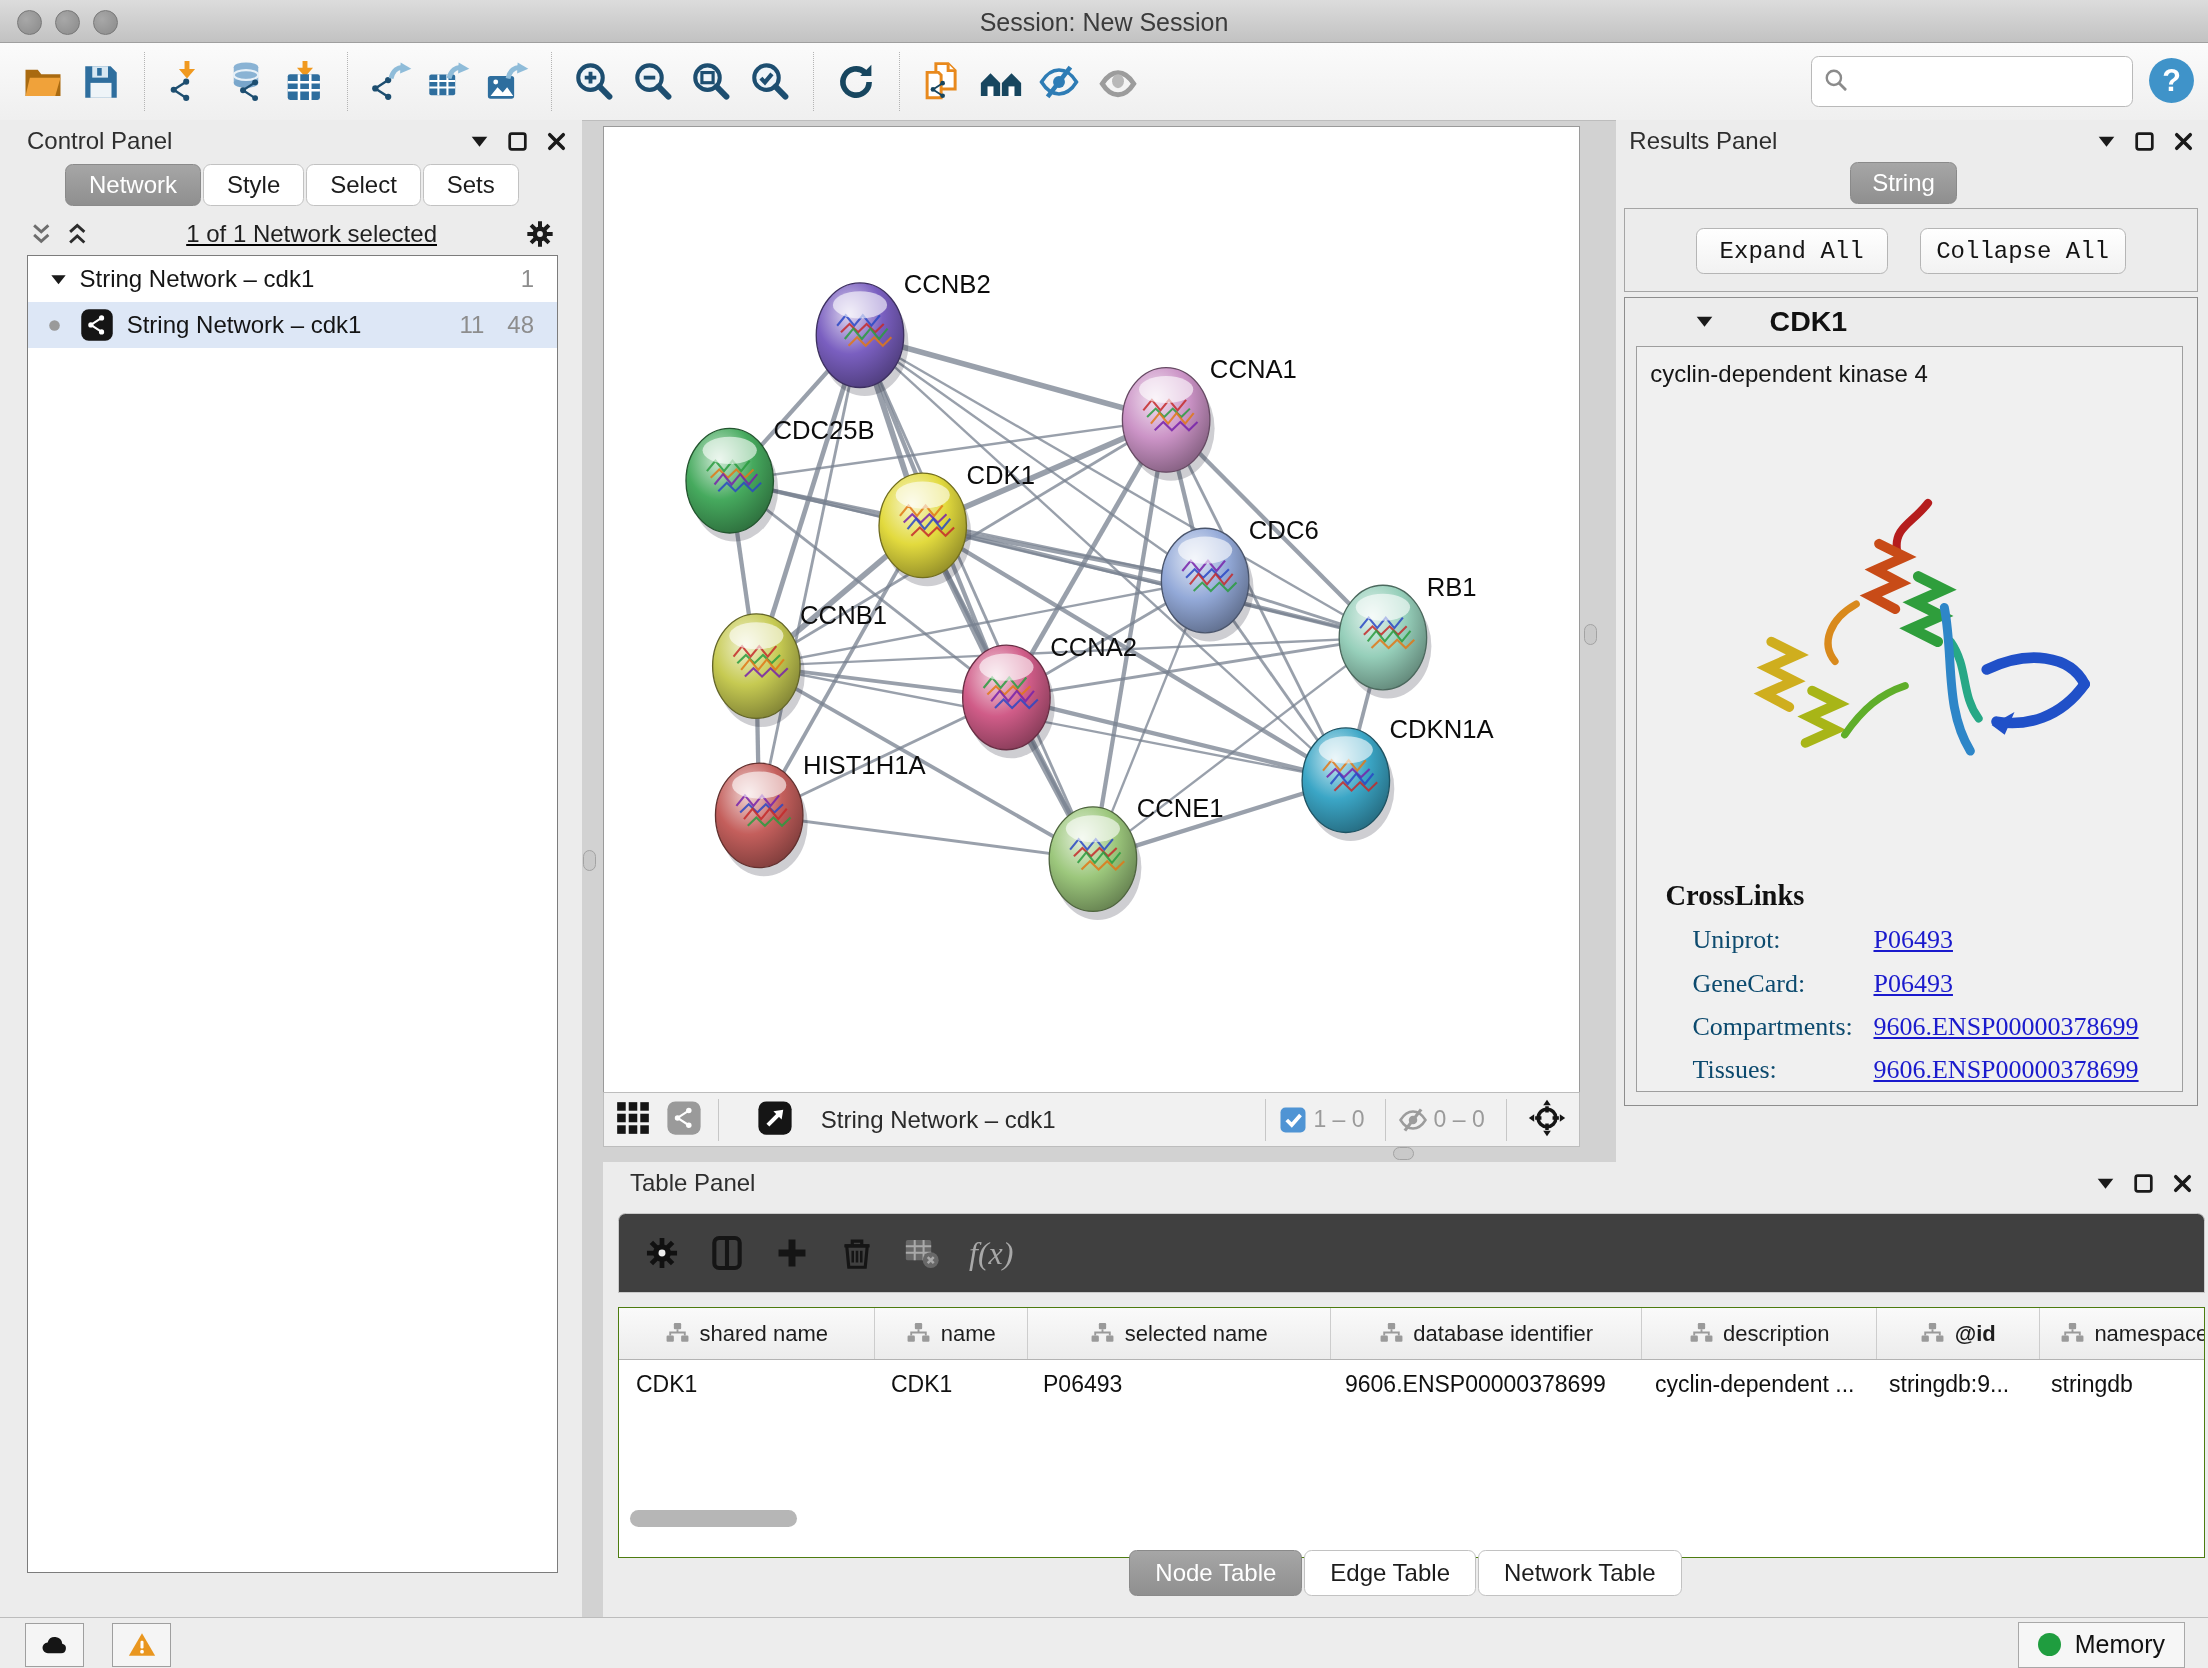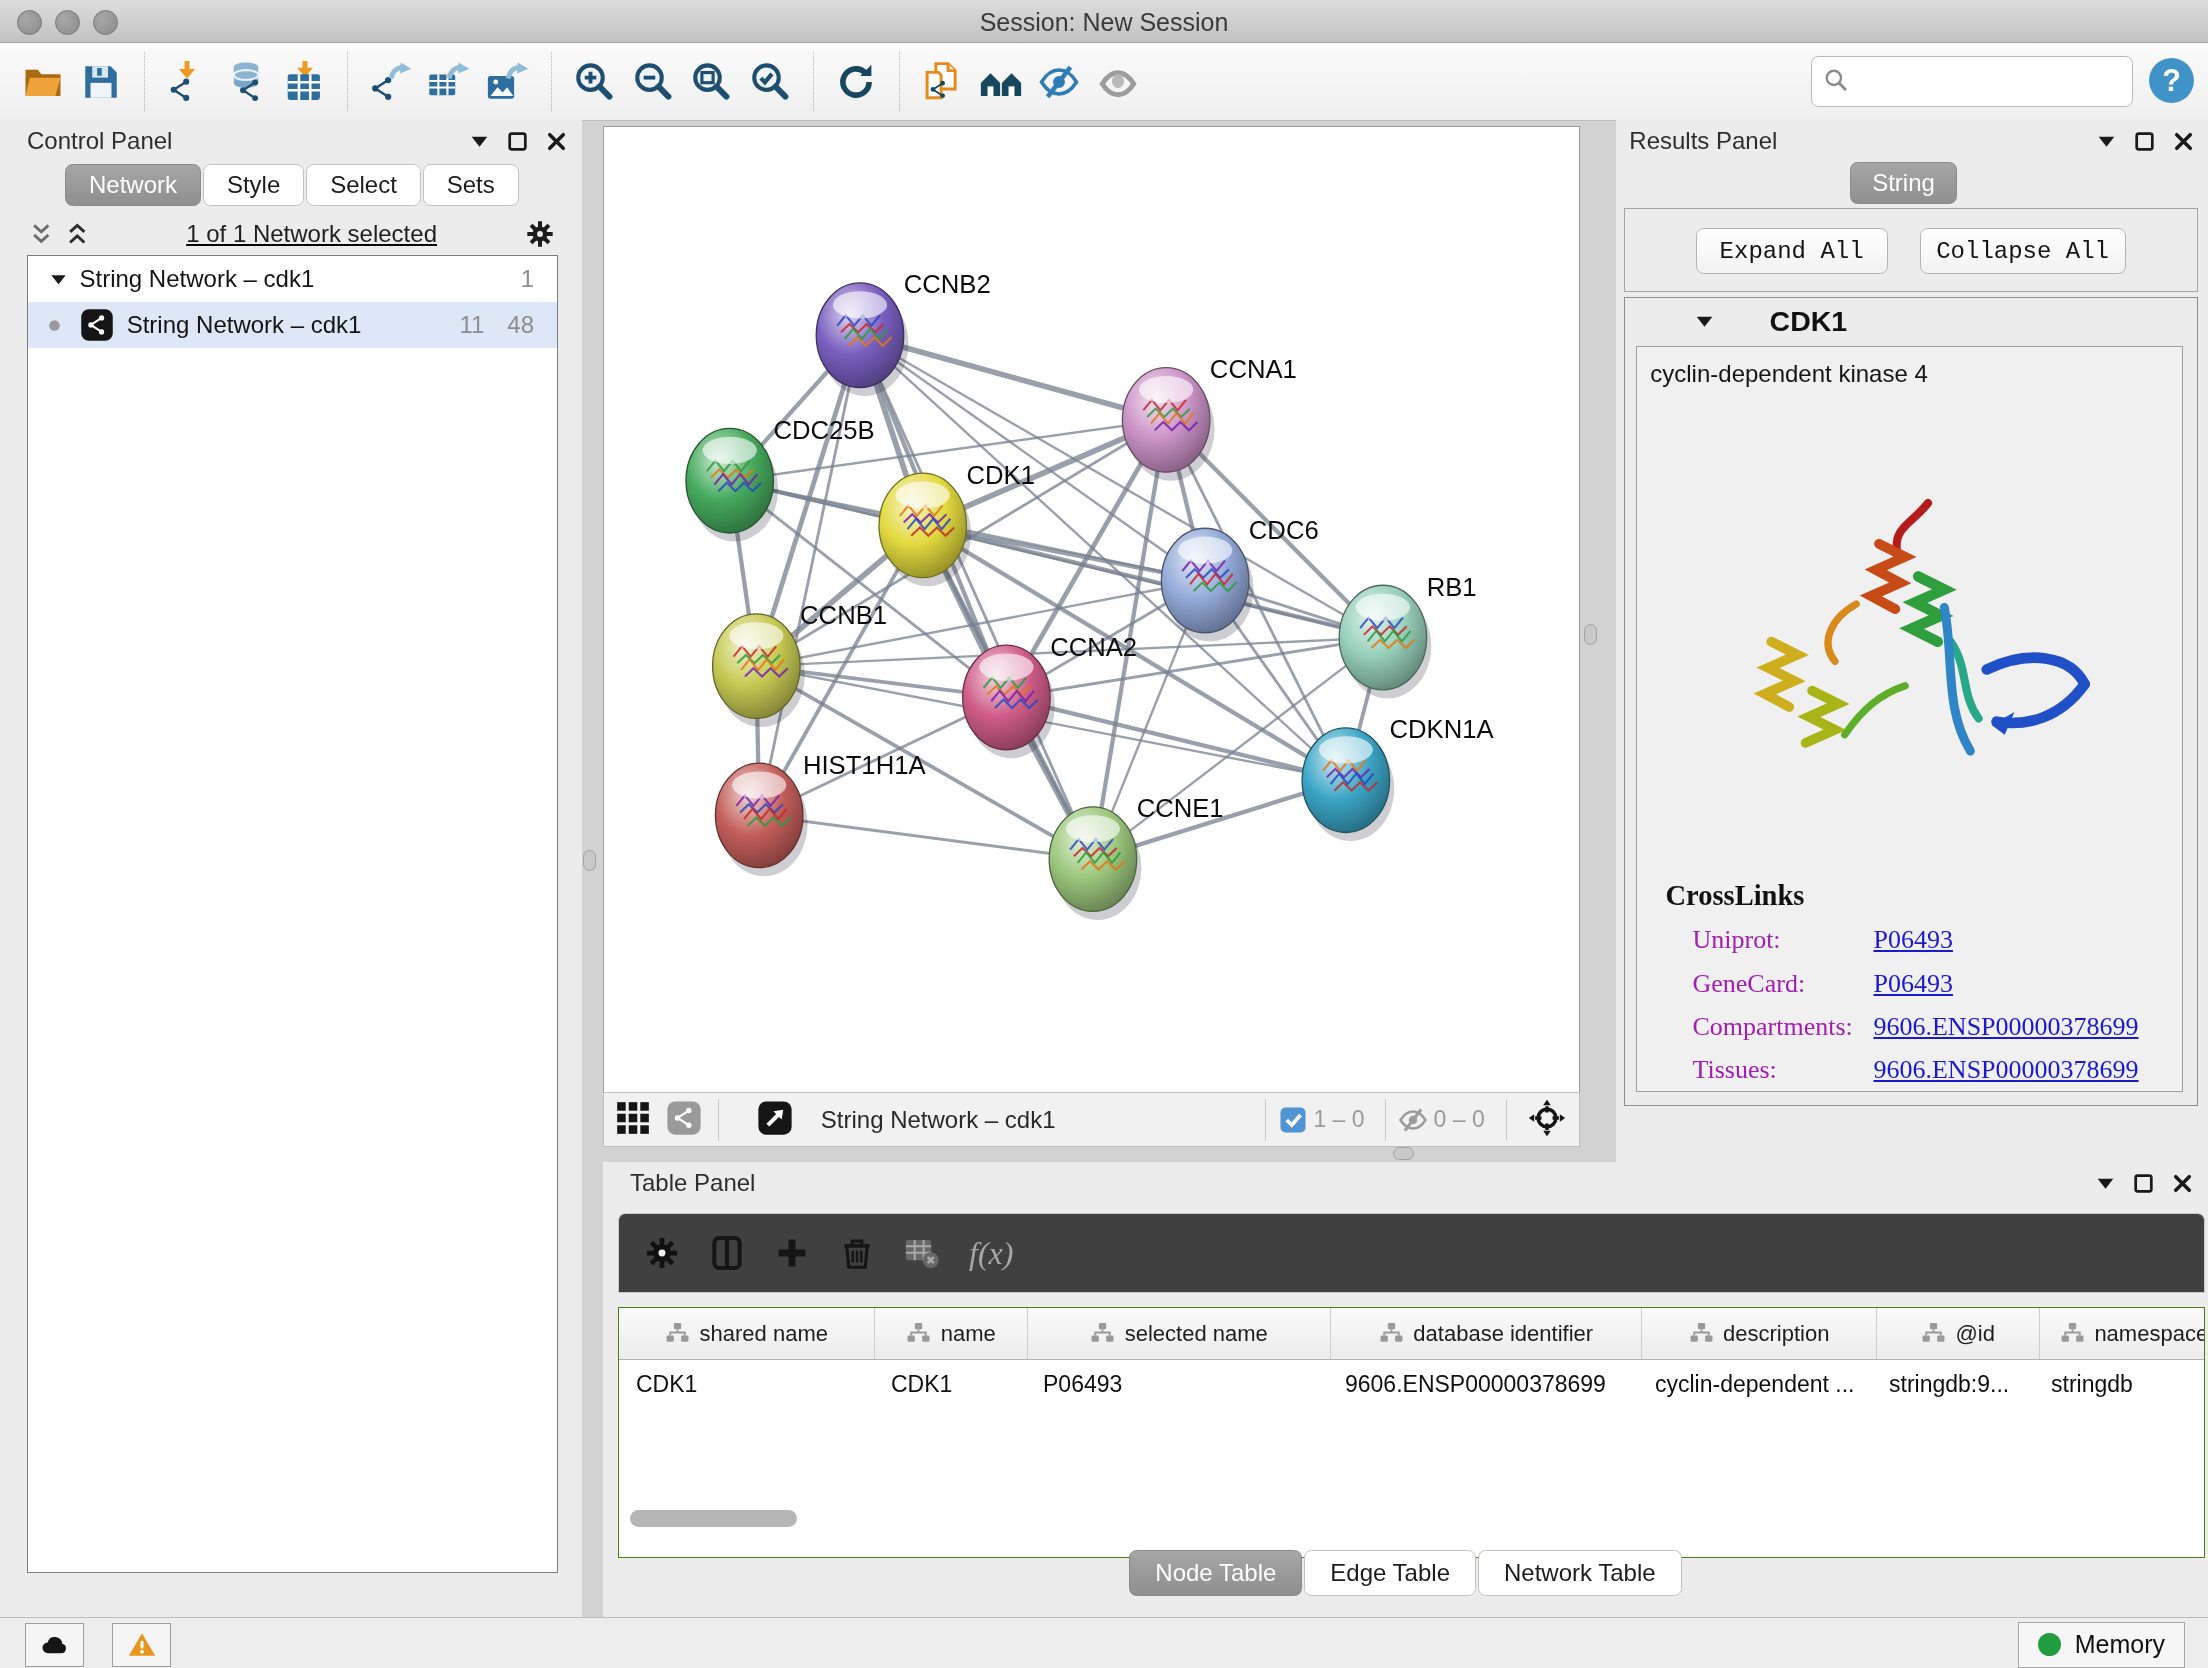--- a/index.html
+++ b/index.html
@@ -87,21 +87,21 @@
   #rp-generow{height:46px;display:flex;align-items:center;}
   #rp-generow .tri{width:25px;height:25px;margin:0 0 0 67px;}
   #rp-generow .tri svg{width:25px;height:25px;}
   #rp-gene{font-size:28.5px;font-weight:bold;margin-left:53px;color:#111;}
   #rp-inner{position:absolute;left:11.4px;top:48px;width:545px;height:744px;border:1px solid #9e9e9e;background:#f0f0f0;overflow:hidden;}
   #rp-desc{font-size:24px;color:#161616;margin:13.3px 0 0 13.3px;}
   #rp-protein{position:absolute;left:38px;top:105px;width:457px;height:399px;}
   #rp-cross{position:absolute;left:28.5px;top:533px;right:9.5px;font-family:"Liberation Serif","DejaVu Serif",serif;}
   #rp-cross .head{font-size:28.5px;font-weight:bold;color:#111;}
   .cl-row{display:flex;margin-top:13.3px;}
-  .cl-row .lbl{width:181px;font-size:26px;color:#a21caf;margin-left:27px;}
+  .cl-row .lbl{width:181px;font-size:26px;color:#0c4a6e;margin-left:27px;}
   .cl-row .val{font-size:26px;text-decoration:underline;cursor:pointer;}
   
   #table-panel{position:absolute;left:603px;top:1162px;width:1605px;height:455px;background:#ececec;}
   #tp-toolbar{position:absolute;left:15px;top:51px;width:1585px;height:78px;background:#404040;
     border:1px solid #c9c9c9;border-radius:7.6px 7.6px 0 0;display:flex;align-items:center;}
   .tp-btn{width:44px;height:44px;margin-left:21px;display:flex;align-items:center;justify-content:center;cursor:pointer;}
   .tp-btn svg{width:38px;height:38px;}
   #tp-fx{font-family:"Liberation Serif","DejaVu Serif",serif;font-style:italic;font-size:32px;color:#a8a8a8;margin-left:25px;cursor:default;}
   #tp-table{position:absolute;left:15px;top:129px;width:1585px;height:249px;background:#fff;border:1px solid #4d7c0f;overflow:hidden;margin-top:16px;}
   #tbl-head{display:flex;height:51px;background:linear-gradient(#fafafa,#ececec);border-bottom:1.9px solid #b3b3b3;}
@@ -825,21 +825,21 @@
           <svg viewBox="0 0 24 24">
             <g fill="#9a9a9a">
               <rect x="8.5" y="2" width="7" height="6" rx="1"></rect>
               <rect x="1.5" y="14" width="7" height="6" rx="1"></rect>
               <rect x="15.5" y="14" width="7" height="6" rx="1"></rect>
             </g>
             <path d="M12 8v3M5 14v-3h14v3" fill="none" stroke="#9a9a9a" stroke-width="1.8"></path>
           </svg>
           <span>description</span>
         </div>
-        <div class="th" style="width: 162px;">
+        <div class="th" style="width: 162px; font-weight: bold;">
           <svg viewBox="0 0 24 24">
             <g fill="#9a9a9a">
               <rect x="8.5" y="2" width="7" height="6" rx="1"></rect>
               <rect x="1.5" y="14" width="7" height="6" rx="1"></rect>
               <rect x="15.5" y="14" width="7" height="6" rx="1"></rect>
             </g>
             <path d="M12 8v3M5 14v-3h14v3" fill="none" stroke="#9a9a9a" stroke-width="1.8"></path>
           </svg>
           <span>@id</span>
         </div>

